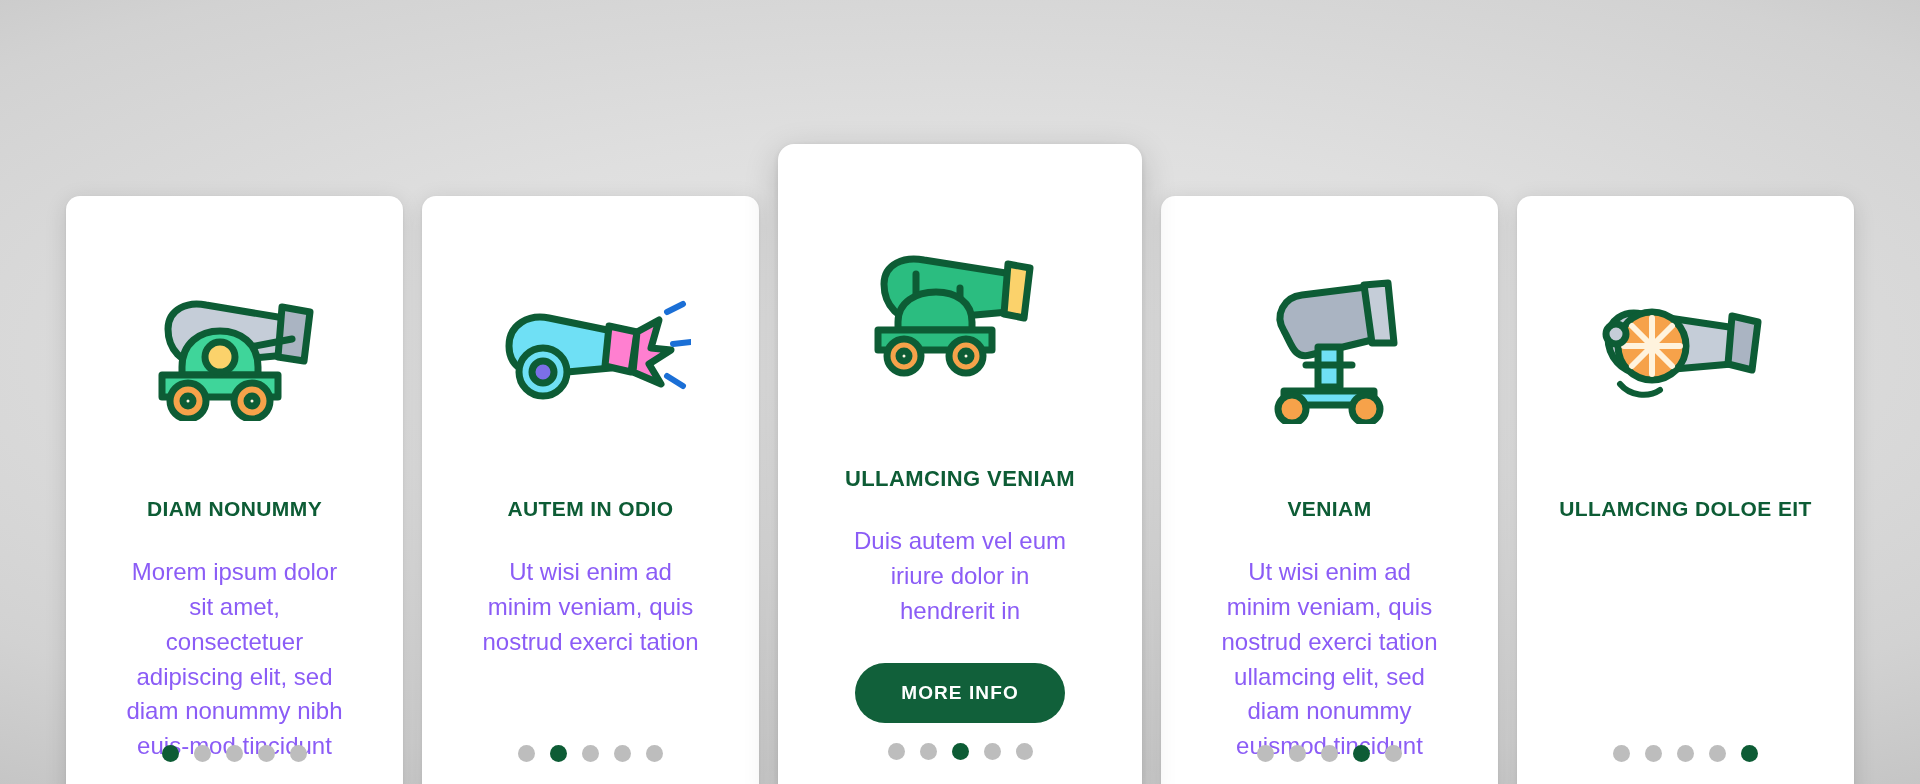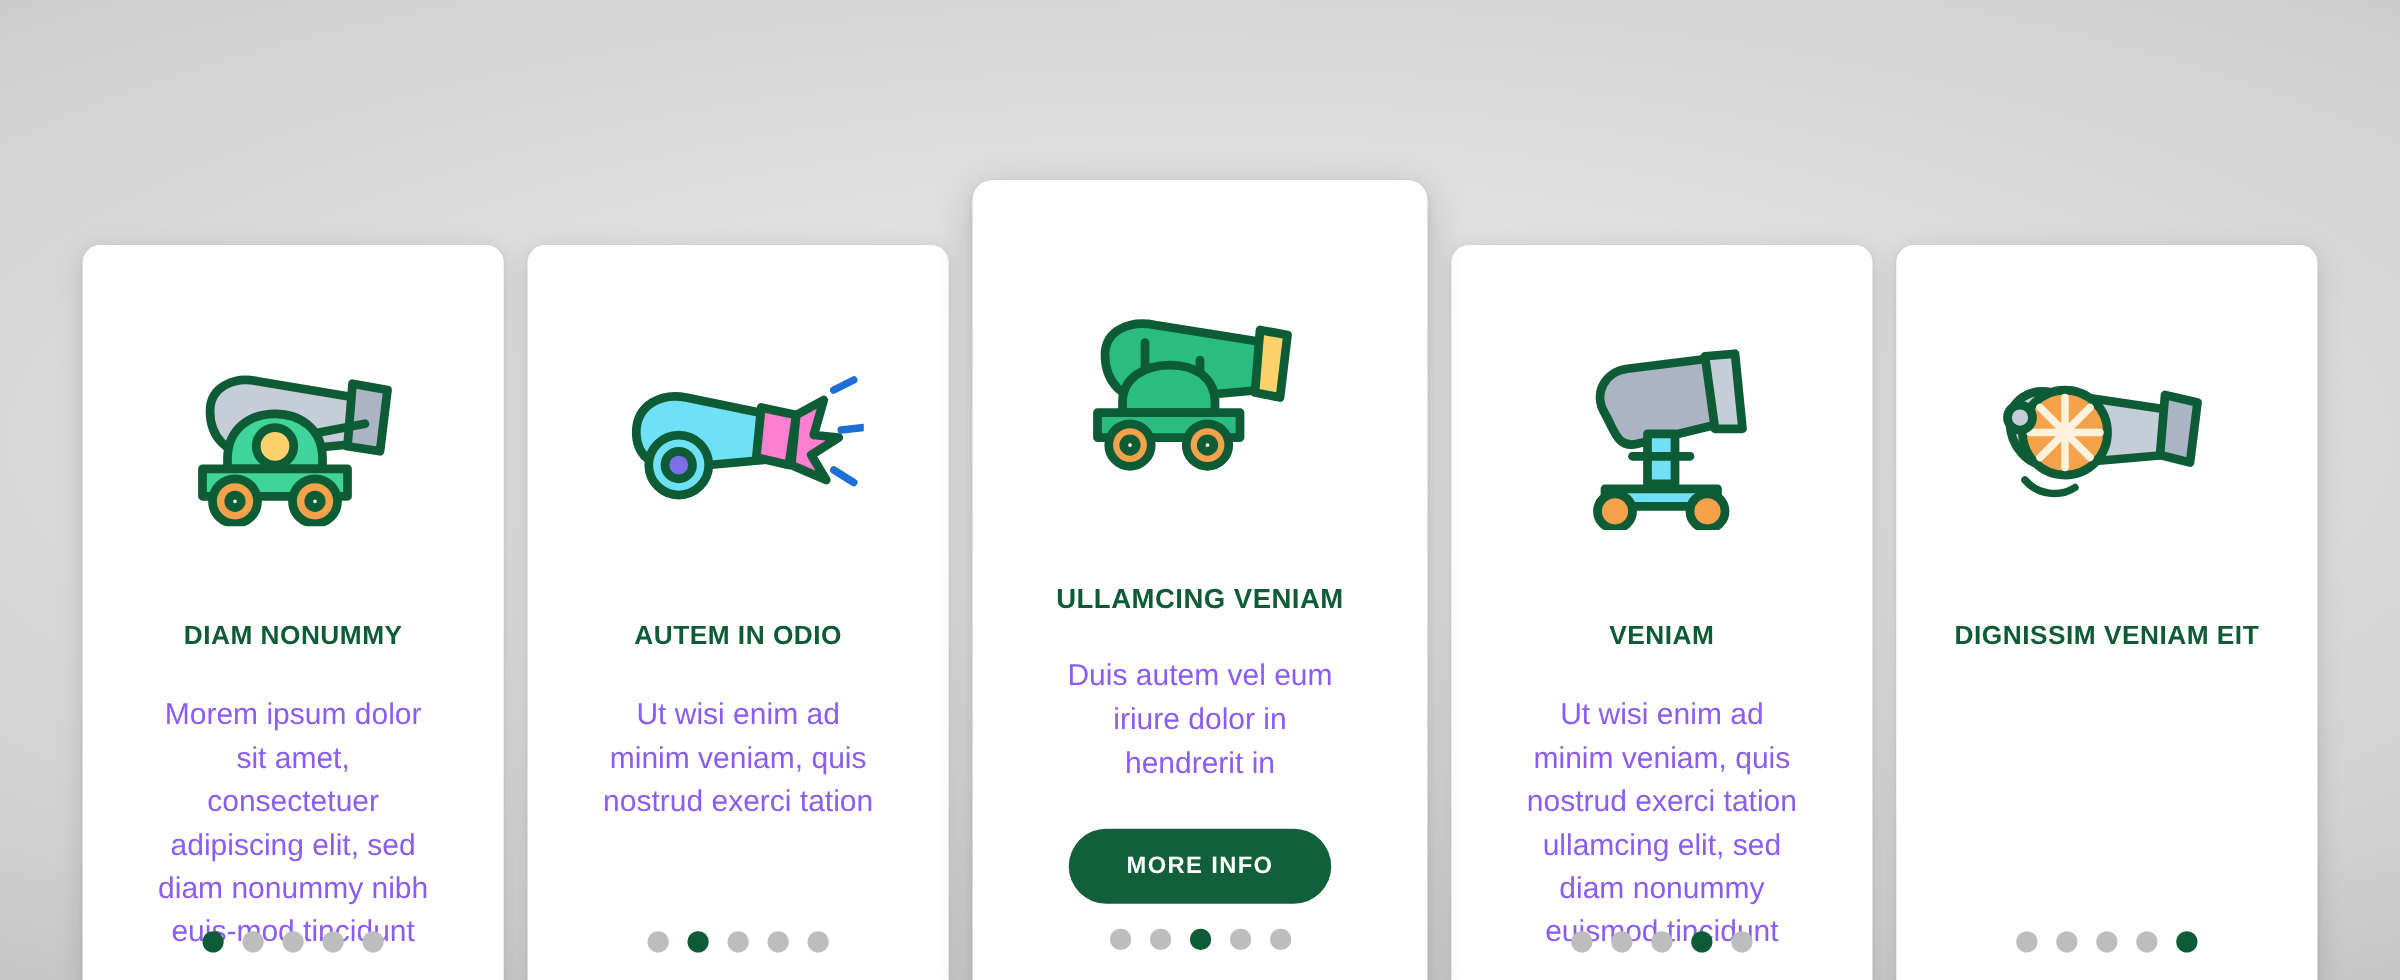--- a/index.html
+++ b/index.html
@@ -232,21 +232,21 @@
       <path d="M146 40 L172 46 L166 94 L142 88 Z" fill="#aab4c2"></path>
       <circle cx="66" cy="70" r="34" fill="#f6a24a" stroke="#0d5c35" stroke-width="7"></circle>
       <g stroke="#fff3dd" stroke-width="6">
         <path d="M66 42 L66 98 M38 70 L94 70 M46 50 L86 90 M86 50 L46 90"></path>
       </g>
       <circle cx="30" cy="58" r="10" fill="#c5cdd8"></circle>
       <path d="M34 108 C44 120 62 122 74 114" stroke="#0d5c35" stroke-width="6" fill="none"></path>
     </g>
   </svg>
       </div>
-      <div class="card-title">DIGNISSIM VENIAM EIT</div>
+      <div class="card-title">ULLAMCING DOLOE EIT</div>
       <div class="dots">
         <span class="dot"></span>
         <span class="dot"></span>
         <span class="dot"></span>
         <span class="dot"></span>
         <span class="dot active"></span>
       </div>
     </div>
   </div>
 

